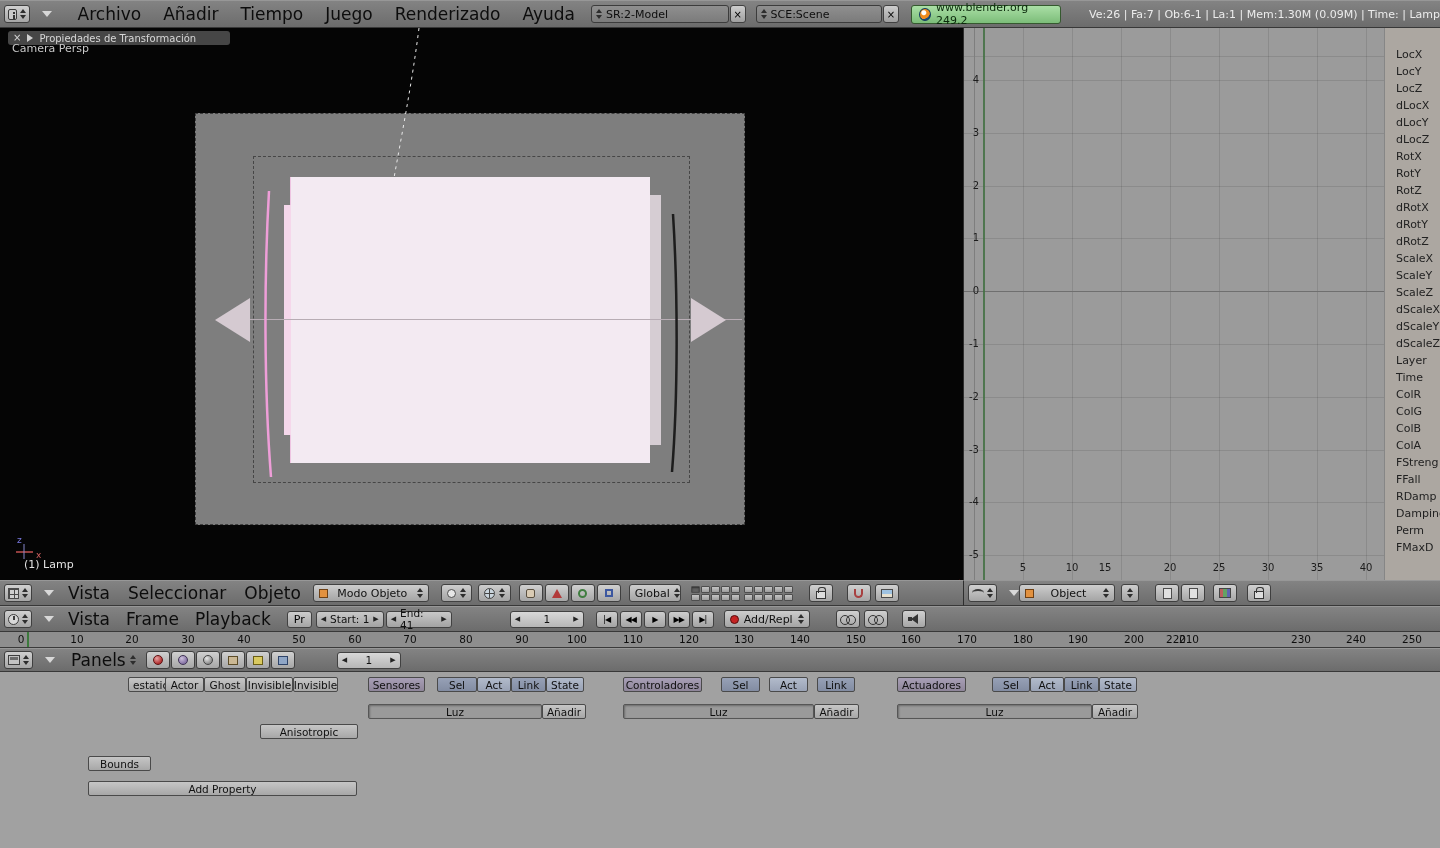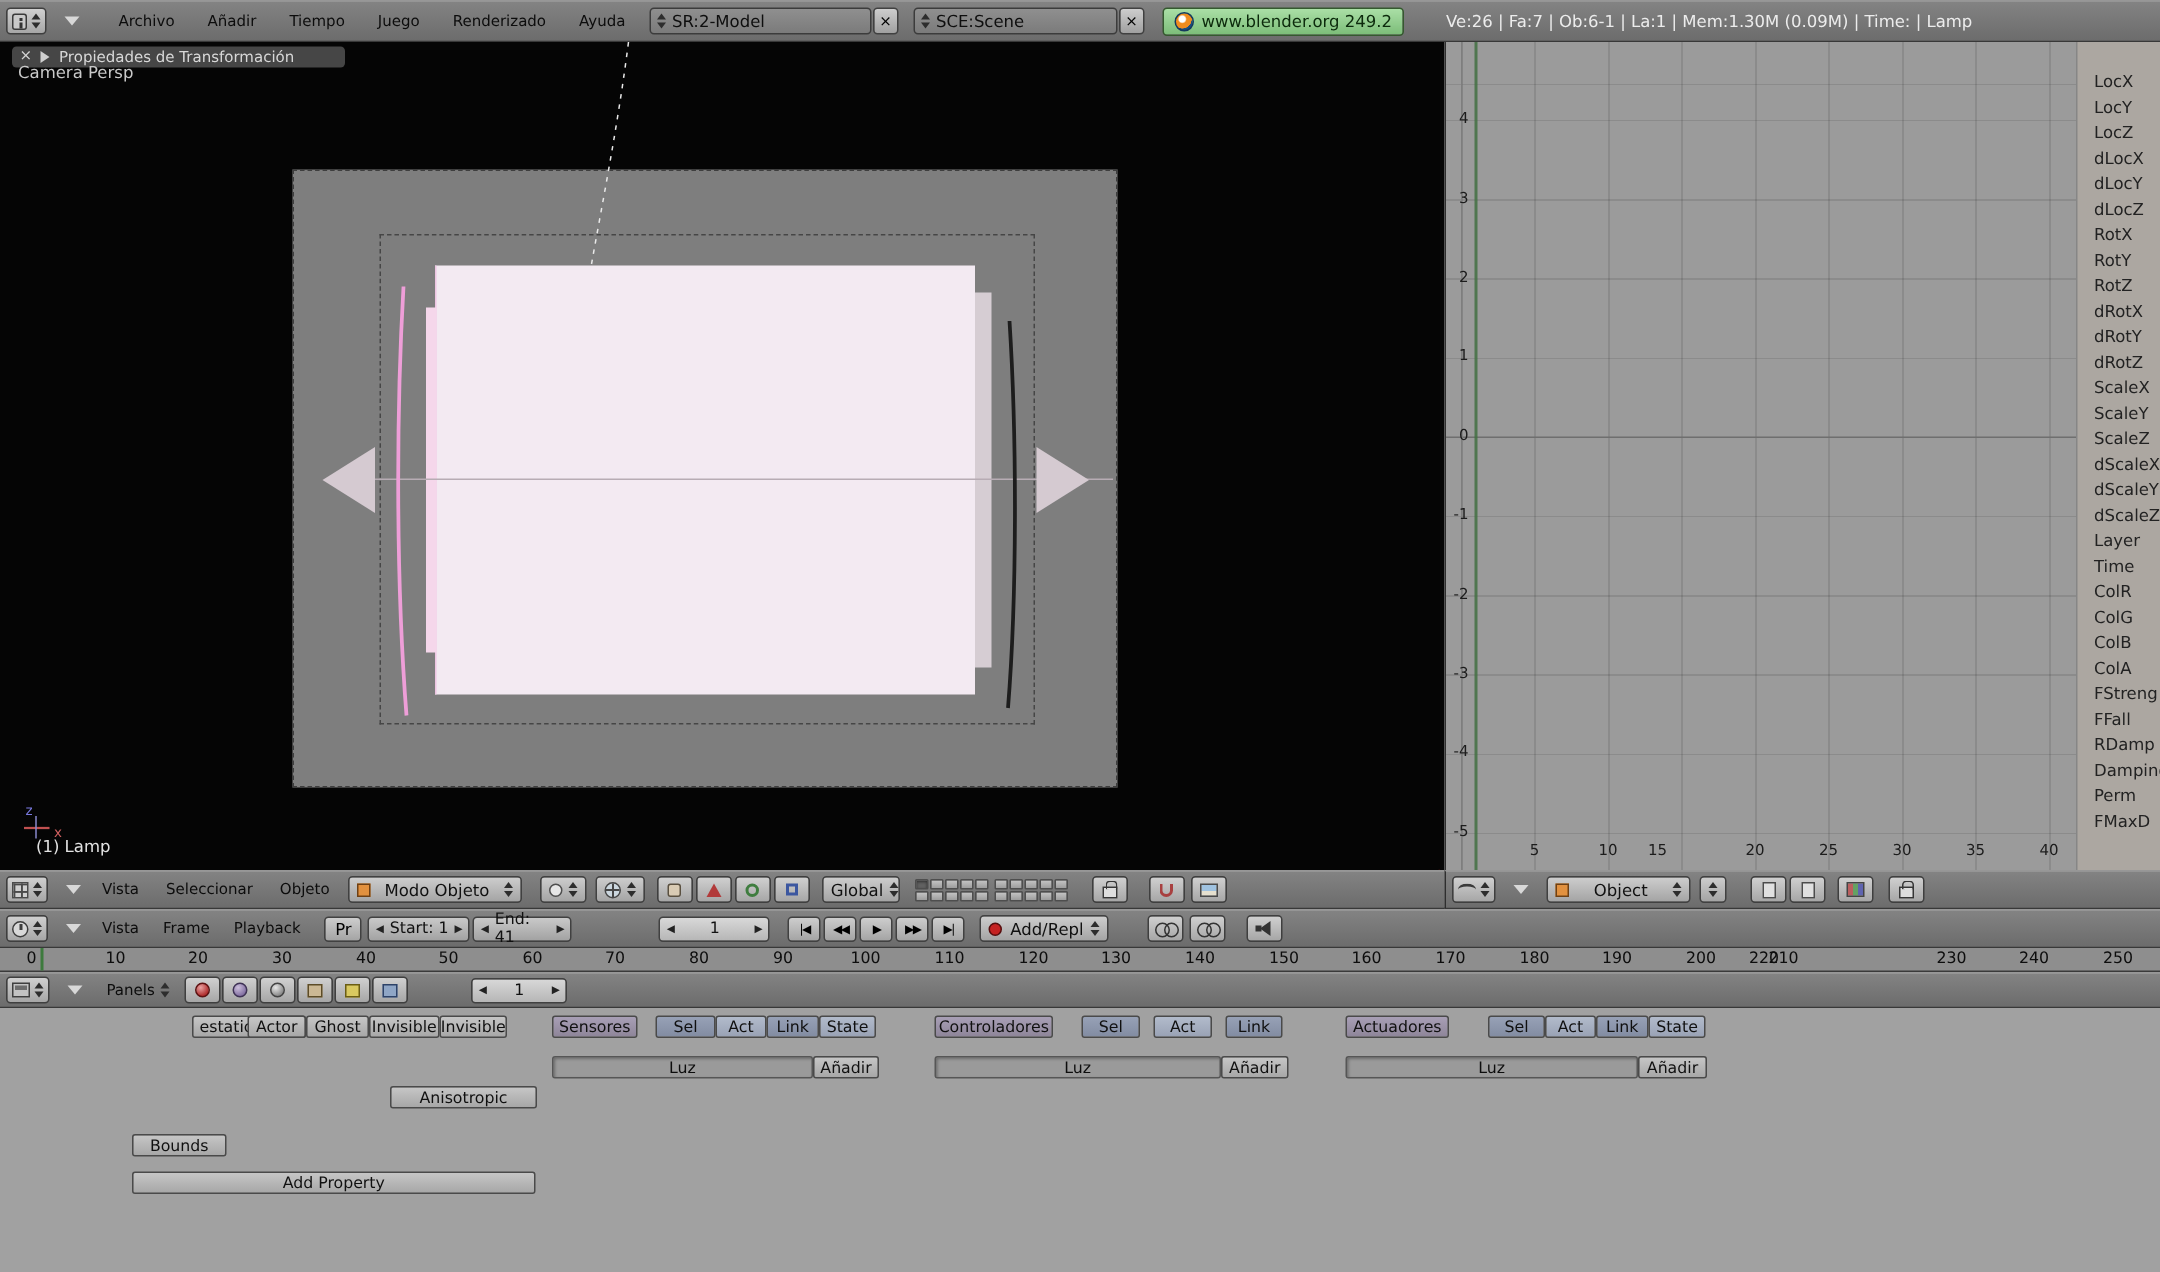--- a/index.html
+++ b/index.html
@@ -1,20 +1,20 @@
 <!DOCTYPE html>
 <html><head>
 <meta charset="utf-8">
 <style>
   *{margin:0;padding:0;box-sizing:border-box;font-family:"DejaVu Sans","Liberation Sans",sans-serif;}
   html,body{width:1440px;height:848px;}
   body{position:relative;background:#a1a1a1;overflow:hidden;font-size:11px;color:#111;}
   .area{position:absolute;overflow:hidden;}
   .bar{background:linear-gradient(#838383,#6c6c6c);border-top:1px solid #979797;border-bottom:1px solid #383838;display:flex;align-items:center;}
-  .menu-item{color:#0c0c0c;font-size:10px;cursor:default;}
+  .menu-item{color:#0c0c0c;font-size:17px;cursor:default;}
   .icon-btn{height:18px;min-width:24px;background:linear-gradient(#d0d0d0,#a6a6a6);border:1px solid #3f3f3f;border-radius:3px;display:inline-flex;align-items:center;justify-content:center;gap:3px;padding:0 3px;}
   .btn{height:17px;background:linear-gradient(#cdcdcd,#a4a4a4);border:1px solid #414141;border-radius:3px;display:inline-flex;align-items:center;justify-content:center;padding:0 6px;font-size:11px;}
   .dd{height:18px;background:linear-gradient(#cdcdcd,#a4a4a4);border:1px solid #414141;border-radius:3px;display:inline-flex;align-items:center;gap:4px;padding:0 5px;font-size:11px;}
   .stepper{height:17px;background:linear-gradient(#c9c9c9,#a2a2a2);border:1px solid #414141;border-radius:3px;display:inline-flex;align-items:center;justify-content:space-between;padding:0 4px;font-size:10.5px;gap:4px;}
   .stepper .arr{font-size:7px;color:#222;}
   .field-dark{height:18px;background:linear-gradient(#8f8f8f,#7b7b7b);border:1px solid #3c3c3c;border-radius:3px;display:inline-flex;align-items:center;gap:4px;padding:0 4px;font-size:11px;color:#0e0e0e;}
   .x-btn{width:17px;height:18px;background:linear-gradient(#cdcdcd,#a0a0a0);border:1px solid #414141;border-radius:3px;display:inline-flex;align-items:center;justify-content:center;font-size:10px;margin-left:1px;}
   .ud{display:inline-flex;flex-direction:column;align-items:center;gap:2px;}
   .ud:before{content:"";border-left:3px solid transparent;border-right:3px solid transparent;border-bottom:4px solid #2d2d2d;}
   .ud:after{content:"";border-left:3px solid transparent;border-right:3px solid transparent;border-top:4px solid #2d2d2d;}
@@ -276,21 +276,21 @@
       <span class="glyph-photo"></span>
     </div>
 </header>
 
 <header class="area bar" style="top:580px;left:963px;width:477px;height:26px;border-left:1px solid #2e2e2e">
   <div class="icon-btn" style="margin-left:4px">
     <span class="glyph-curve"></span>
     <span class="ud"></span>
   </div>
   <span class="collapse-tri"></span>
-  <div class="dd" style="margin-left:12px;width:96px;justify-content:space-between">
+  <div class="dd" style="margin-left:0;width:96px;justify-content:space-between">
     <span class="glyph-cube"></span>
     <span>Object</span>
     <span class="ud"></span>
   </div>
   <div class="dd" style="margin-left:6px">
     <span class="ud"></span>
   </div>
   <div class="icon-btn" style="margin-left:16px">
       <span class="glyph-sheet"></span>
     </div>

